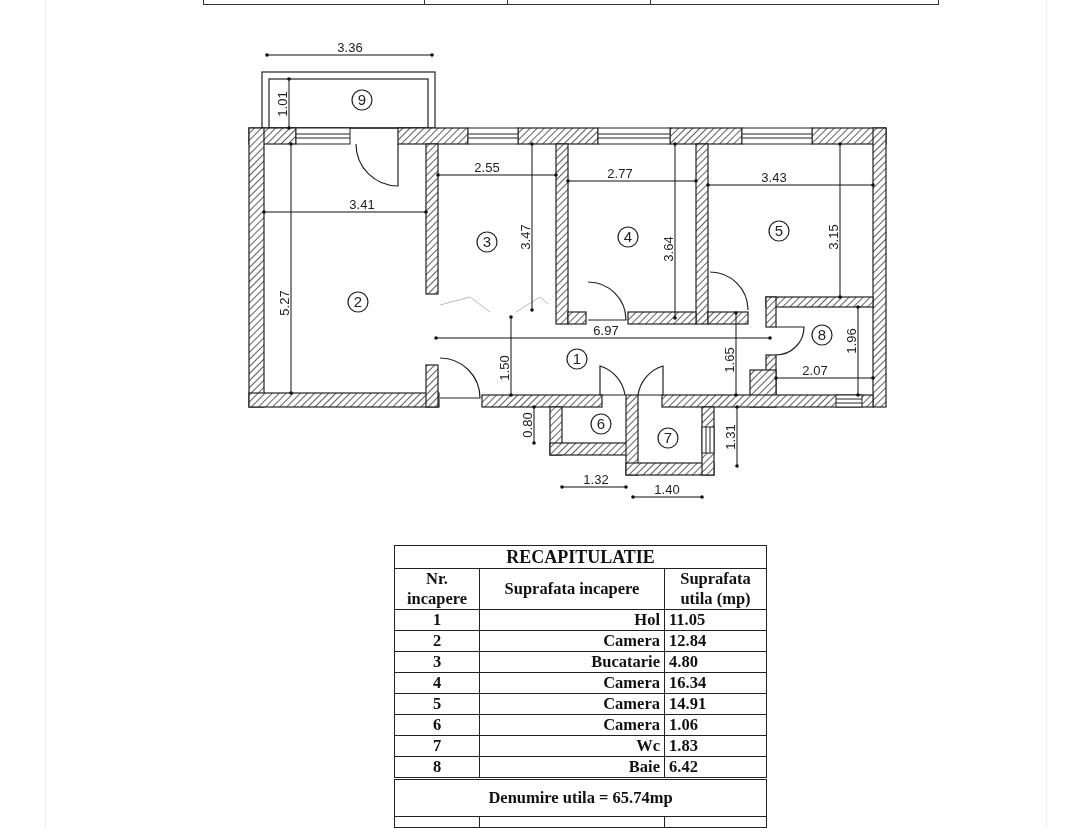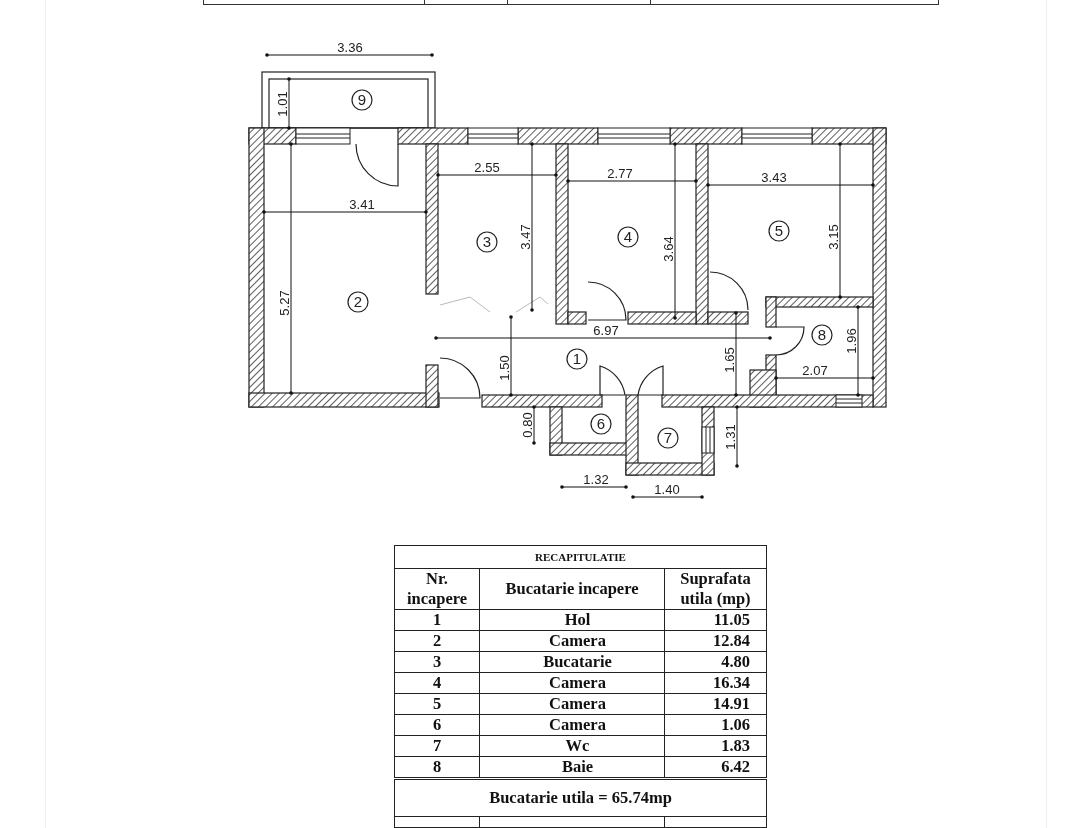--- a/index.html
+++ b/index.html
@@ -9,25 +9,25 @@
   .top-table { position: absolute; left: 203px; top: -20px; width: 736px; height: 25px;
                border: 1.5px solid #333; box-sizing: border-box; display: flex; }
   .top-table .cell { border-right: 1.5px solid #333; height: 100%; box-sizing: border-box; }
   .top-table .cell:last-child { border-right: none; }
   svg.plan { position: absolute; left: 0; top: 0; }
   .dim { font-family: "Liberation Sans", sans-serif; font-size: 13px; fill: #222; }
   .roomnum { font-family: "Liberation Sans", sans-serif; font-size: 15px; fill: #222; }
   table.recap { position: absolute; left: 394px; top: 545px; width: 373px;
                 border-collapse: collapse; font-weight: bold; font-size: 16.5px; }
   table.recap td, table.recap th { border: 1.5px solid #222; padding: 0 4px; line-height: 20px; }
-  table.recap th.title { font-size: 11px; text-align: center; height: 22px; }
+  table.recap th.title { font-size: 18px; text-align: center; height: 22px; }
   table.recap th.h { font-size: 16.5px; text-align: center; line-height: 20px; }
   table.recap td.nr { text-align: center; width: 76px; }
-  table.recap td.name { text-align: center; padding-left: 15px; width: 165px; }
-  table.recap td.area { text-align: right; padding-right: 16px; }
+  table.recap td.name { text-align: right; padding-left: 15px; width: 165px; }
+  table.recap td.area { padding-right: 16px; }
   table.recap td.total { text-align: center; height: 36px; border-top: 3px double #222; }
   table.recap tr.cut td { height: 10px; line-height: 10px; overflow: hidden; }
 </style>
 </head>
 <body>
 
 <div class="page-edge" style="left:45px;"></div>
 <div class="page-edge" style="left:1046px;"></div>
 
 <div class="top-table">
@@ -197,21 +197,21 @@
 <table class="recap">
   <tbody>
       <tr>
     <th class="title" colspan="3">RECAPITULATIE</th>
   </tr>
   <tr>
     <th class="h">
       <div>Nr.</div>
       <div>incapere</div>
     </th>
-    <th class="h">Bucatarie incapere</th>
+    <th class="h">Suprafata incapere</th>
     <th class="h">
       <div>Suprafata</div>
       <div>utila (mp)</div>
     </th>
   </tr>
   <tr>
         <td class="nr">1</td>
         <td class="name">Hol</td>
         <td class="area">11.05</td>
       </tr>
@@ -244,21 +244,21 @@
         <td class="nr">7</td>
         <td class="name">Wc</td>
         <td class="area">1.83</td>
       </tr>
   <tr>
         <td class="nr">8</td>
         <td class="name">Baie</td>
         <td class="area">6.42</td>
       </tr>
   <tr>
-    <td class="total" colspan="3">Bucatarie utila = 65.74mp</td>
+    <td class="total" colspan="3">Denumire utila = 65.74mp</td>
   </tr>
   <tr class="cut">
     <td class="nr"></td>
     <td class="name"></td>
     <td class="area"></td>
   </tr>
 </tbody>
   </table>
 
 </body></html>

